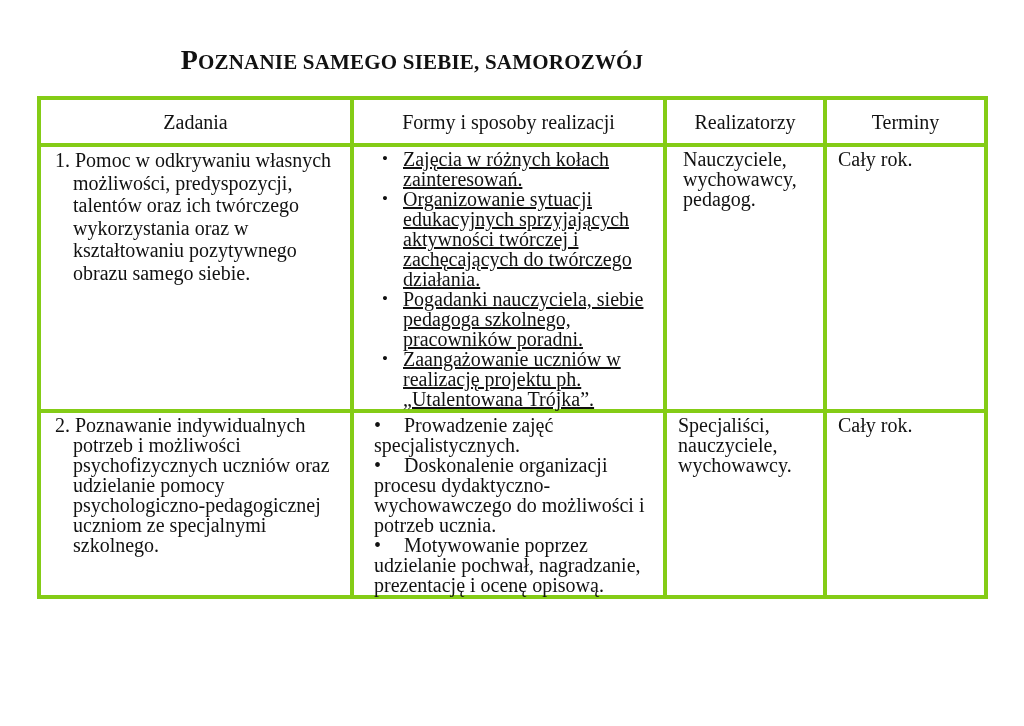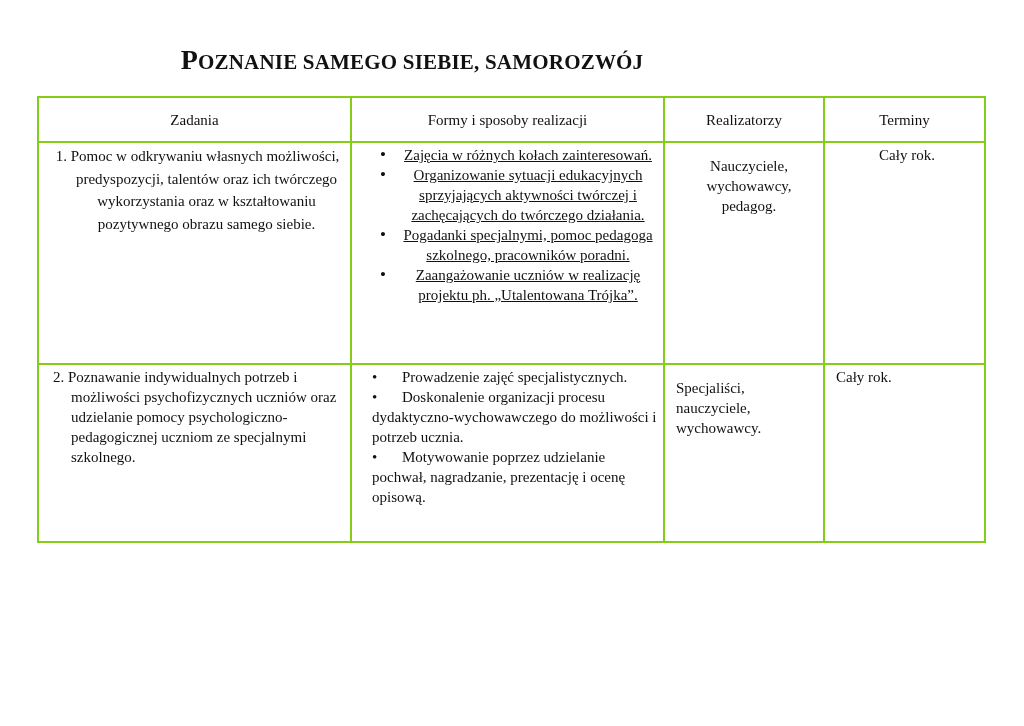--- a/index.html
+++ b/index.html
@@ -2,35 +2,35 @@
 <html><head>
   <meta charset="utf-8">
   <style>
     html, body { margin:0; padding:0; background:#ffffff; }
     body { width:1024px; height:726px; position:relative; overflow:hidden;
            font-family:"Liberation Serif", "DejaVu Serif", serif; color:#111; }
     .title { position:absolute; left:0; width:824px; top:44px; text-align:center;
              font-weight:bold; font-size:21px; letter-spacing:0.2px; }
     .title .cap { font-size:28px; }
     table { position:absolute; left:37px; top:96px; border-collapse:collapse; table-layout:fixed; }
-    td, th { border:2px solid #84cc16; vertical-align:top; font-size:15px; line-height:20px; padding:0; }
+    td, th { border:4px solid #84cc16; vertical-align:top; font-size:20px; line-height:20px; padding:0; }
     th { font-weight:normal; height:43px; vertical-align:middle; text-align:center; }
     table { border-top:1px solid #555; border-right:2px solid #888; }
     .c1 { width:313px; } .c2 { width:313px; } .c3 { width:160px; } .c4 { width:161px; }
-    .r1 td { height:220px;text-align:center; }
+    .r1 td { height:220px; }
     .r2 td { height:176px; }
     .task { padding:2px 8px 0 32px; text-indent:-18px; }
     .task.t1 { line-height:22.5px; }
     ul.forms { margin:2px 0 0 0; padding:0 8px 0 49px; list-style:none;text-decoration:underline; }
     ul.forms li { position:relative; }
     ul.forms li::before { content:"•"; position:absolute; left:-21px; top:0; font-size:17px; }
     .forms2 { padding:2px 6px 0 20px; }
     .forms2 .item { position:relative; }
     .forms2 .item .bul { display:inline-block; width:30px; text-indent:0; }
-    .plain { padding:2px 6px 0 16px;margin-top:11px; }
+    .plain { padding:2px 6px 0 16px; }
     .plain.p2 { padding-left:11px; }
     .term { padding:2px 6px 0 11px; }
   </style>
 </head>
 <body>
 
 <div class="title"><span class="cap">P</span><span>OZNANIE SAMEGO SIEBIE, SAMOROZWÓJ</span></div>
 
 <table>
   <colgroup>
@@ -47,21 +47,21 @@
     <th>Terminy</th>
   </tr>
   <tr class="r1">
     <td>
       <div class="task t1"><span>1.</span> <span>Pomoc w odkrywaniu własnych możliwości, predyspozycji, talentów oraz ich twórczego wykorzystania oraz w kształtowaniu pozytywnego obrazu samego siebie.</span></div>
     </td>
     <td>
       <ul class="forms">
         <li>Zajęcia w różnych kołach zainteresowań.</li>
         <li>Organizowanie sytuacji edukacyjnych sprzyjających aktywności twórczej i zachęcających do twórczego działania.</li>
-        <li>Pogadanki specjalnymi, pomoc pedagoga szkolnego, pracowników poradni.</li>
+        <li>Pogadanki nauczyciela, siebie pedagoga szkolnego, pracowników poradni.</li>
         <li>Zaangażowanie uczniów w realizację projektu  ph. „Utalentowana Trójka”.</li>
       </ul>
     </td>
     <td>
       <div class="plain">
         <div>Nauczyciele,</div>
         <div>wychowawcy,</div>
         <div>pedagog.</div>
       </div>
     </td>

